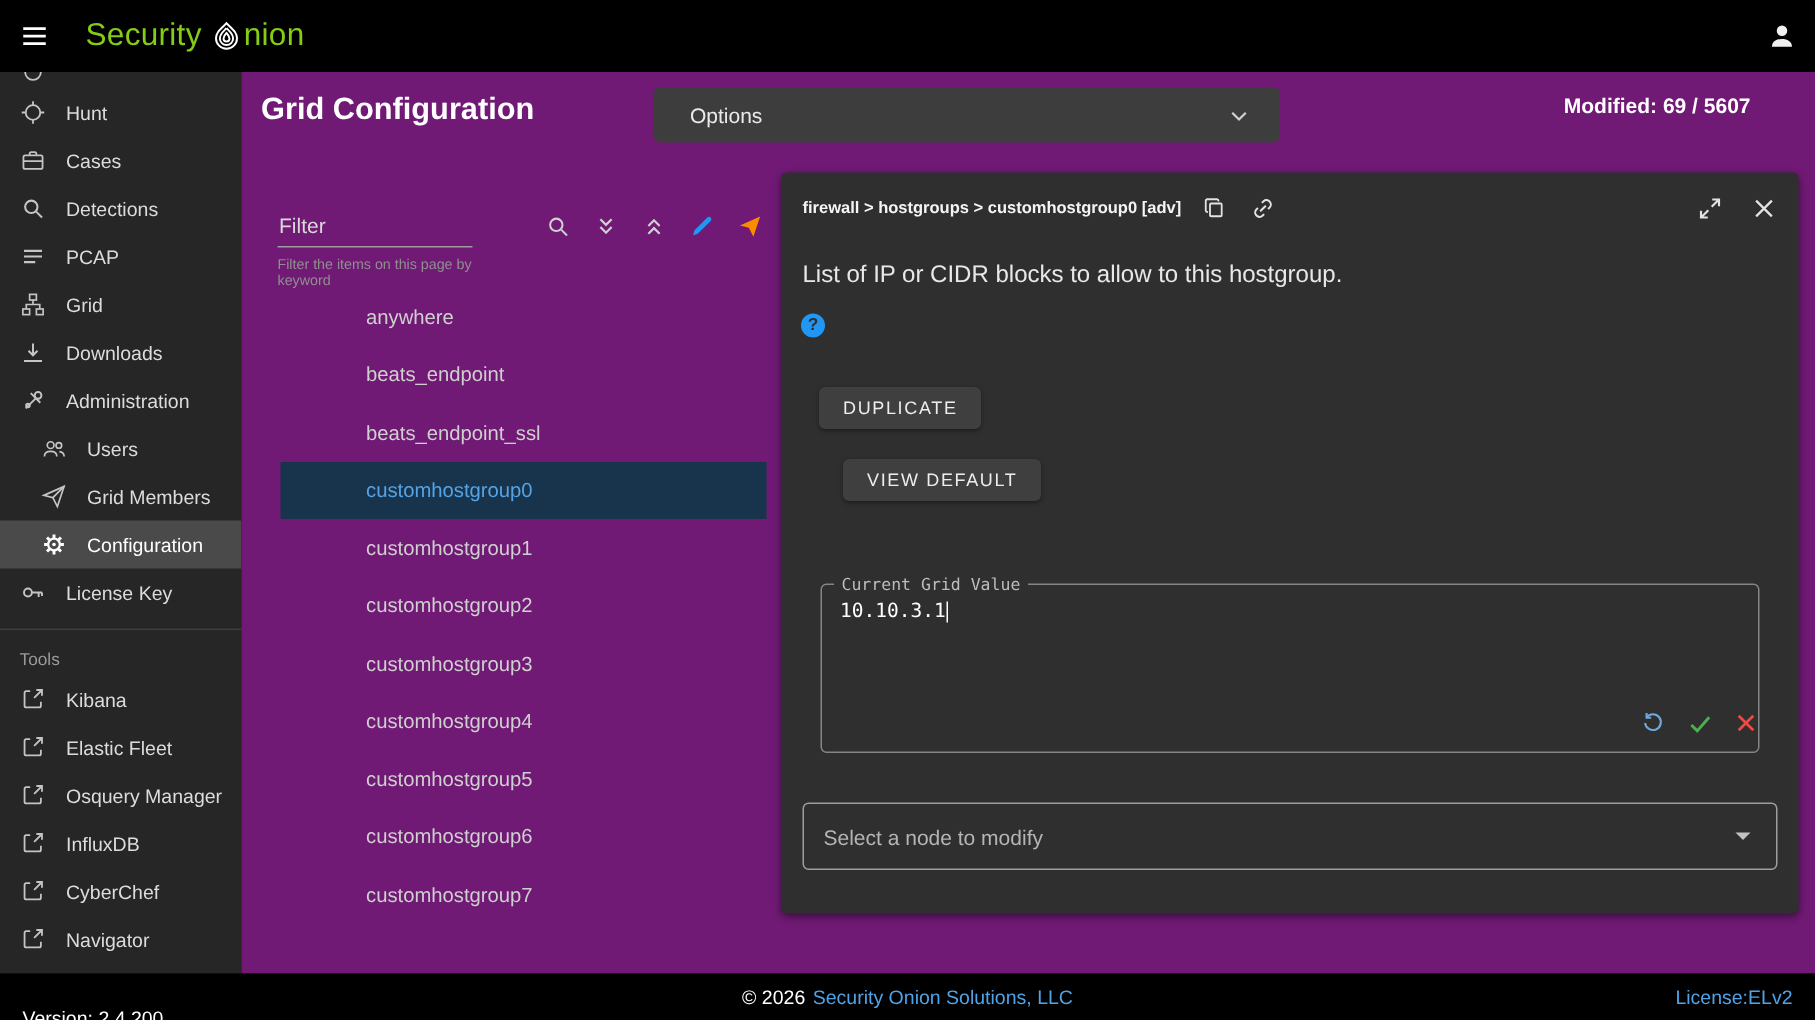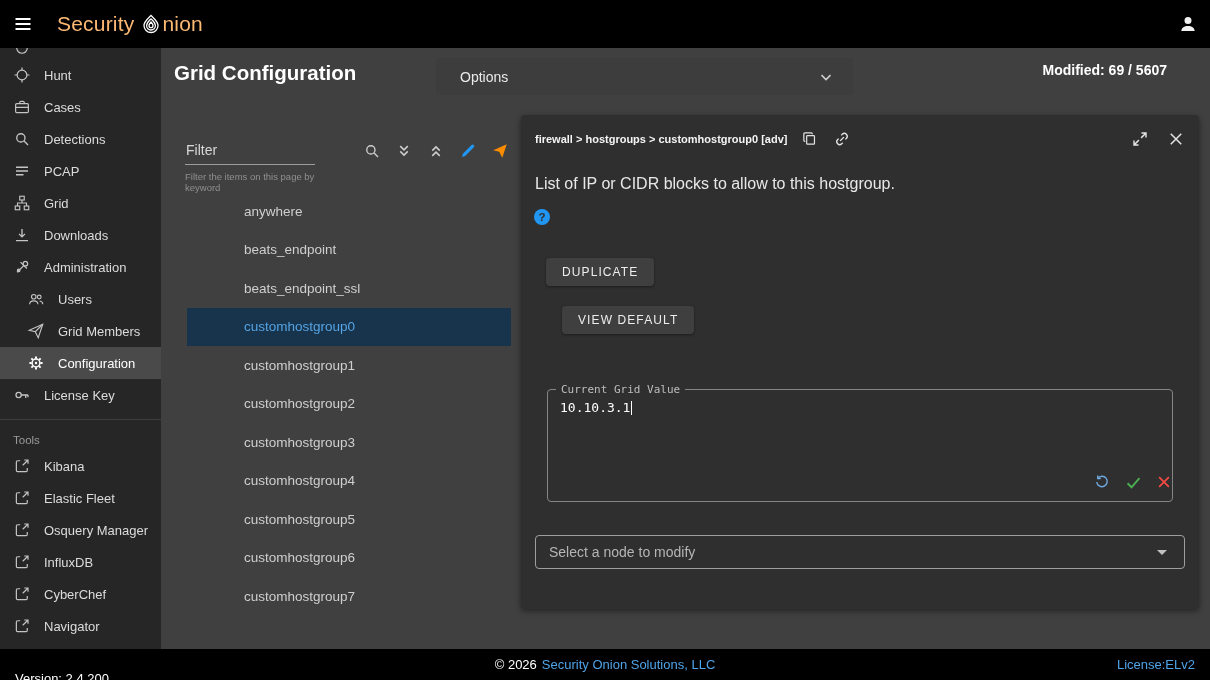--- a/index.html
+++ b/index.html
@@ -9,21 +9,21 @@
     background: #121212;
     font-family: "Liberation Sans", sans-serif;
     color: #e0e0e0;
   }
   svg { display:block; }
   .icn { width:18px; height:18px; flex:none; color:#c4c4c4; }
 
   
   .topbar { position:absolute; top:0; left:0; right:0; height:48px; background:#000; display:flex; align-items:center; z-index:5; }
   .hamburger { margin-left:13px; width:20px; height:20px; color:#fff; cursor:pointer; }
-  .logo { display:flex; align-items:center; margin-left:24px; color:#fdba74; font-size:21px; letter-spacing:.2px;text-align:center; }
+  .logo { display:flex; align-items:center; margin-left:24px; color:#84cc16; font-size:21px; letter-spacing:.2px;text-align:center; }
   .logo .onion { margin:0 1px 0 7px; }
   .topbar-spacer { flex:1; }
   .user-icn { margin-right:12px; width:20px; height:20px; color:#f0f0f0; cursor:pointer; }
 
   
   .sidebar { position:absolute; top:48px; bottom:31px; left:0; width:161px; background:#262626; overflow:hidden; }
   .sliver { height:11px; position:relative; overflow:hidden; }
   .sliver .icn { position:absolute; top:-9px; left:13px; }
   .side-item { height:32px; display:flex; align-items:center; padding-left:13px; gap:13px; font-size:13px; color:#dcdcdc; cursor:pointer; white-space:nowrap; }
   .side-item.indent { padding-left:27px; }
@@ -33,21 +33,21 @@
   .tools-header { padding:6px 0 4px 13px; font-size:11.5px; color:#9a9a9a; }
 
   
   .footer { position:absolute; bottom:0; left:0; right:0; height:31px; background:#000; display:flex; align-items:center; font-size:13px; color:#fff; }
   .footer .version { margin-left:15px;margin-top:28px; }
   .footer .center { position:absolute; left:50%; transform:translateX(-50%); display:flex; gap:5px; }
   .footer .license { margin-left:auto; margin-right:15px; }
   .blue-link { color:#4fa3e8; cursor:pointer; text-decoration:none; }
 
   
-  .main { position:absolute; left:161px; top:48px; right:0; bottom:31px; background:#404040; }
+  .main { position:absolute; left:161px; top:48px; right:0; bottom:31px; background:#701a75; }
   .page-title { position:absolute; left:13px; top:13px; font-size:20.5px; font-weight:bold; color:#fff; }
   .options-select { position:absolute; left:275px; top:10px; width:417px; height:37px; background:#3d3d3d; border-radius:4px; display:flex; align-items:center; cursor:pointer; }
   .options-select .lbl { margin-left:24px; font-size:14px; color:#eaeaea; }
   .options-select .chev { margin-left:auto; margin-right:18px; width:18px; height:18px; color:#d0d0d0; }
   .modified { position:absolute; right:43px; top:14px; font-size:14px; font-weight:bold; color:#fff; }
 
   
   .filter-wrap { position:absolute; left:24px; top:92px; width:320px; }
   .filter-input { width:130px; background:transparent; border:none; border-bottom:1px solid #9c9c9c; color:#fff; font-size:14px; font-family:inherit; padding:2px 0 6px 1px; outline:none; }
   .filter-input::placeholder { color:#d8d8d8; opacity:1; }
@@ -77,21 +77,21 @@
   .action-icons { position:absolute; top:358px; right:26px; display:flex; gap:13px; align-items:center; }
   .action-icons .icn { cursor:pointer; }
   .icn.restore { color:#6fa8dc; }
   .icn.ok { color:#4caf50; }
   .icn.bad { color:#ef4b42; }
   .grid-fieldset { position:absolute; left:26px; top:268px; width:626px; height:119px; border:1px solid #858585; border-radius:4px; }
   .grid-fieldset legend { margin-left:8px; padding:0 5px; font-family:"DejaVu Sans Mono","Liberation Mono",monospace; font-size:11px; color:#bdbdbd; }
   .grid-value { padding:4px 12px; font-family:"DejaVu Sans Mono","Liberation Mono",monospace; font-size:13px; color:#fff; }
   .caret { display:inline-block; width:1px; height:14px; background:#fff; margin-left:1px; vertical-align:text-bottom; animation:blink 1s steps(1) infinite; }
   @keyframes blink { 50% { opacity:0; } }
-  .node-select { position:absolute; left:14px; top:420px; width:650px; height:34px; border:1px solid #9e9e9e; border-radius:4px; display:flex; align-items:center; cursor:pointer; }
+  .node-select { position:absolute; left:14px; top:420px; width:650px; height:45px; border:1px solid #9e9e9e; border-radius:4px; display:flex; align-items:center; cursor:pointer; }
   .node-select .lbl { margin-left:13px; font-size:14px; color:#b5b5b5; }
   .tri { width:0; height:0; border-left:5px solid transparent; border-right:5px solid transparent; border-top:5px solid #c2c2c2; margin-left:auto; margin-right:17px; }
 </style>
 </head>
 <body>
 
 <div class="topbar">
   <div class="hamburger">
     <svg viewBox="0 0 24 24" width="20" height="20" stroke="currentColor" stroke-width="2.2" fill="none">
         <path d="M3 6h18M3 12h18M3 18h18"></path>

